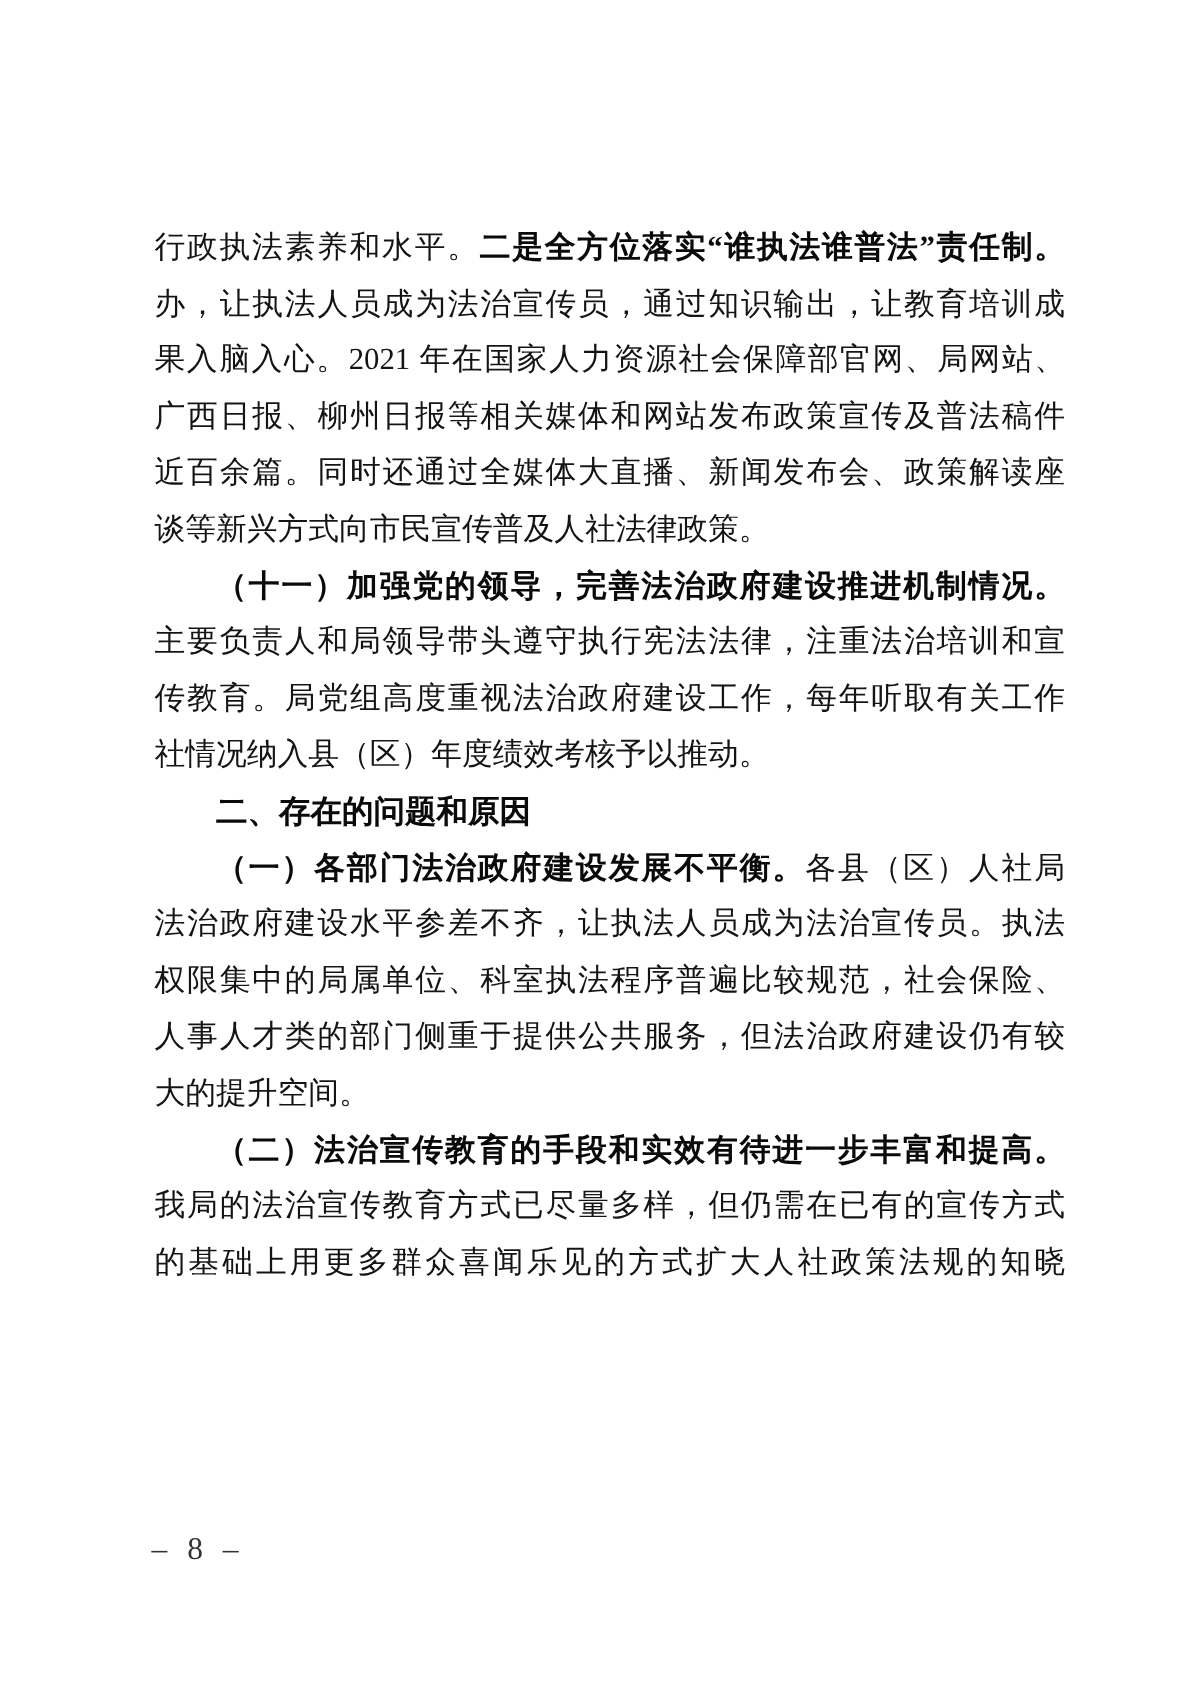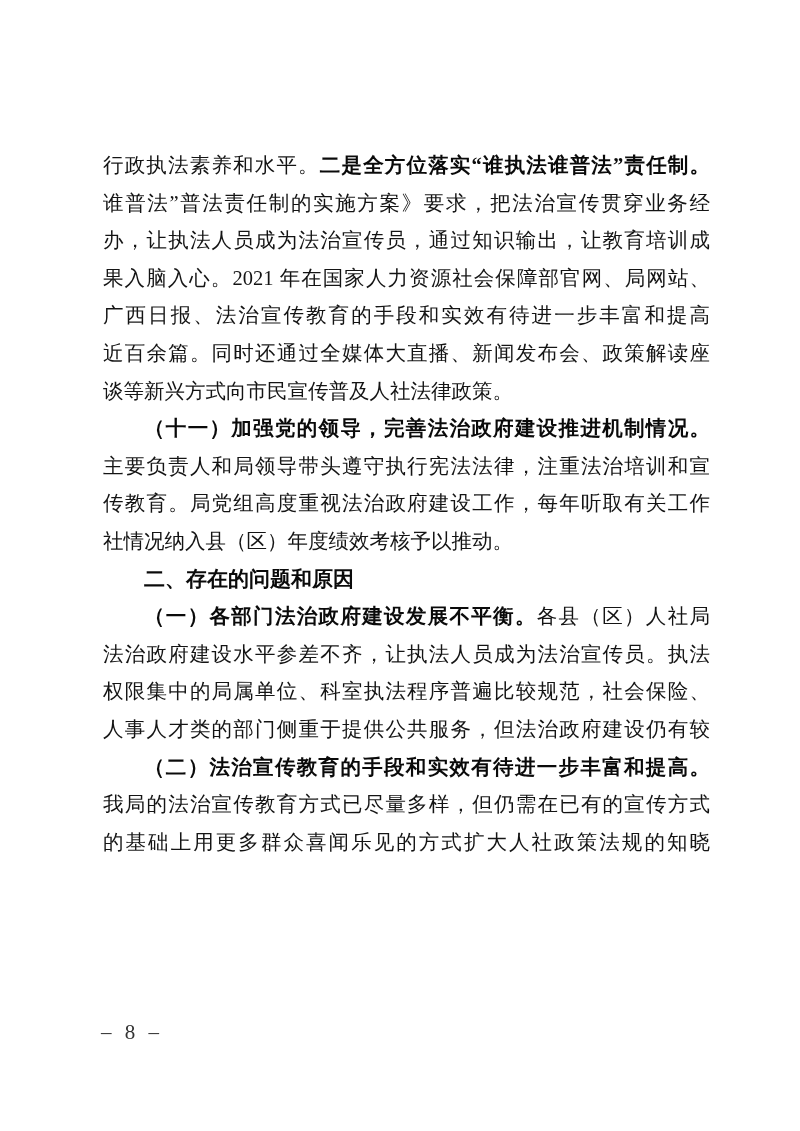--- a/index.html
+++ b/index.html
@@ -59,33 +59,33 @@
     letter-spacing: 4px;
     font-family: "Liberation Serif", "DejaVu Serif", serif;
   }
 </style>
 </head>
 <body>
 
 <div class="page">
   <div class="text-block">
       <div class="line"><span>行政执法素养和水平。</span><span class="bold">二是全方位落实“谁执法谁普法”责任制。</span></div>
-      <div class="line"><span>谁普法”普法责任制的实施方案》要求，把法治宣传贯穿业务经</span></div>
       <div class="line"><span>办，让执法人员成为法治宣传员，通过知识输出，让教育培训成</span></div>
       <div class="line"><span>果入脑入心。2021 年在国家人力资源社会保障部官网、局网站、</span></div>
-      <div class="line"><span>广西日报、法治宣传教育的手段和实效有待进一步丰富和提高</span></div>
+      <div class="line"><span>广西日报、柳州日报等相关媒体和网站发布政策宣传及普法稿件</span></div>
       <div class="line"><span>近百余篇。同时还通过全媒体大直播、新闻发布会、政策解读座</span></div>
       <div class="line left"><span>谈等新兴方式向市民宣传普及人社法律政策。</span></div>
       <div class="line indent"><span class="bold">（十一）加强党的领导，完善法治政府建设推进机制情况。</span></div>
       <div class="line"><span>主要负责人和局领导带头遵守执行宪法法律，注重法治培训和宣</span></div>
       <div class="line"><span>传教育。局党组高度重视法治政府建设工作，每年听取有关工作</span></div>
       <div class="line left"><span>社情况纳入县（区）年度绩效考核予以推动。</span></div>
       <div class="line indent left hei"><span class="bold">二、存在的问题和原因</span></div>
       <div class="line indent"><span class="bold">（一）各部门法治政府建设发展不平衡。</span><span>各县（区）人社局</span></div>
       <div class="line"><span>法治政府建设水平参差不齐，让执法人员成为法治宣传员。执法</span></div>
       <div class="line"><span>权限集中的局属单位、科室执法程序普遍比较规范，社会保险、</span></div>
       <div class="line"><span>人事人才类的部门侧重于提供公共服务，但法治政府建设仍有较</span></div>
+      <div class="line left"><span>大的提升空间。</span></div>
       <div class="line indent"><span class="bold">（二）法治宣传教育的手段和实效有待进一步丰富和提高。</span></div>
       <div class="line"><span>我局的法治宣传教育方式已尽量多样，但仍需在已有的宣传方式</span></div>
       <div class="line"><span>的基础上用更多群众喜闻乐见的方式扩大人社政策法规的知晓</span></div>
     </div>
   <div class="page-number">– 8 –</div>
 </div>
 
 </body></html>

